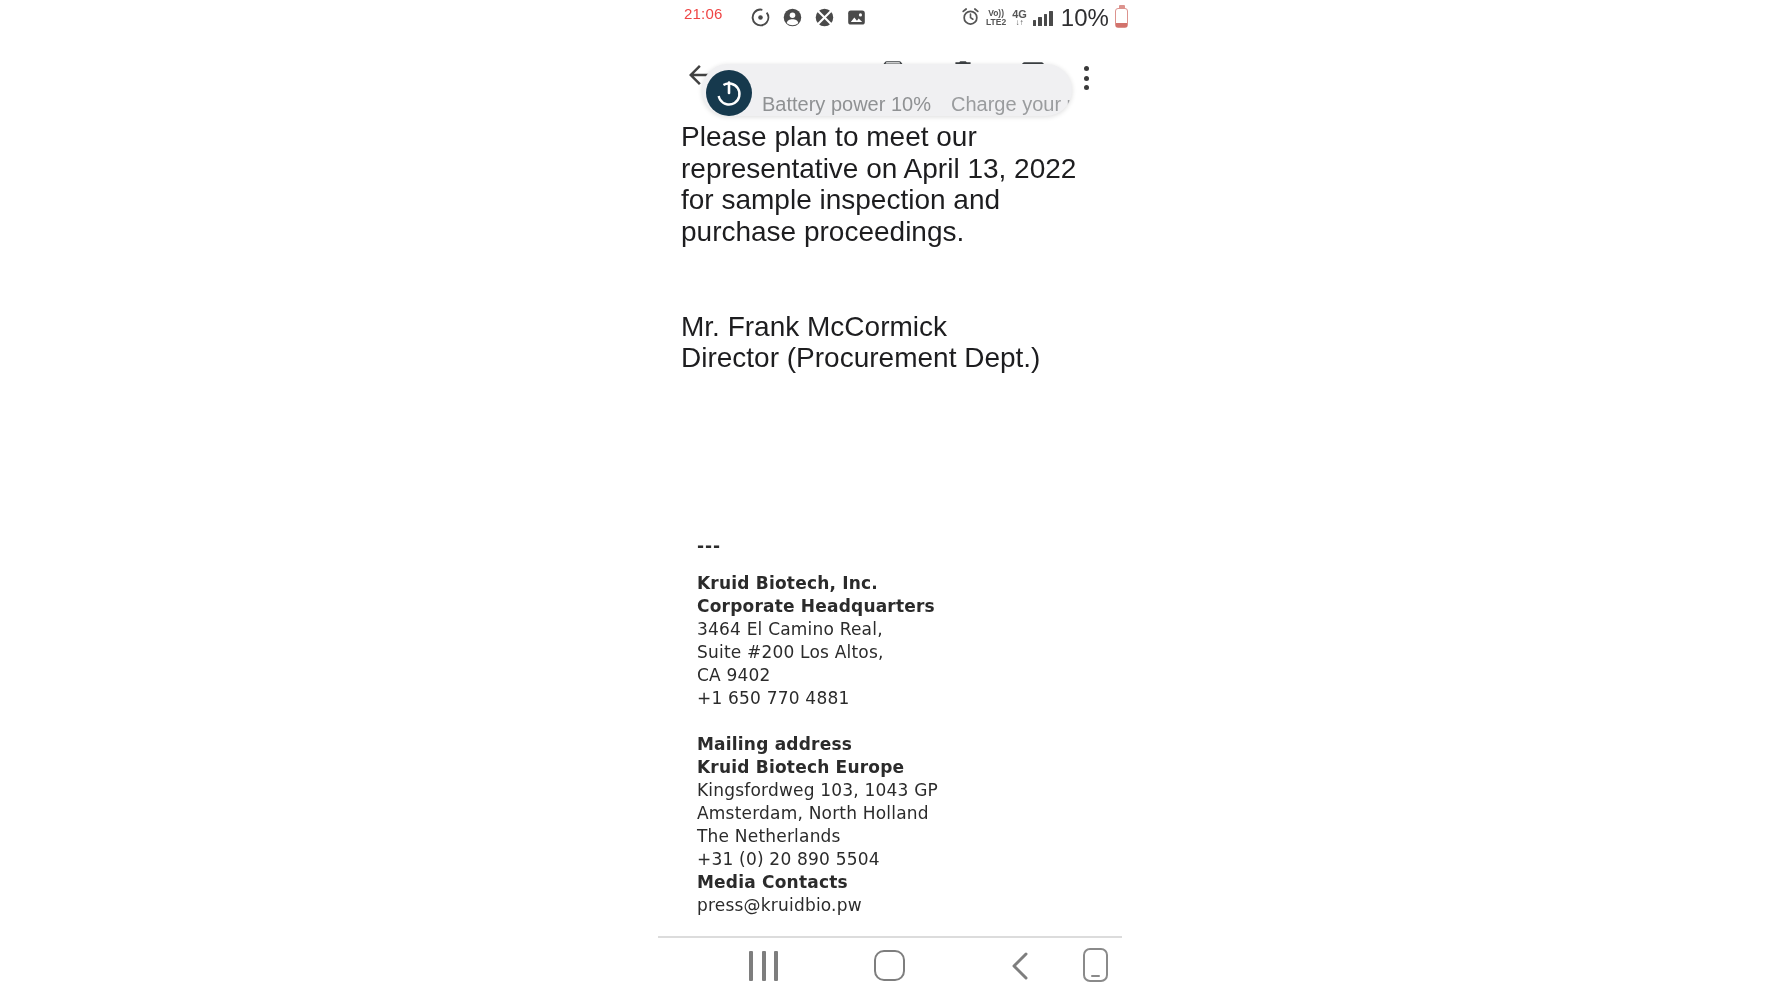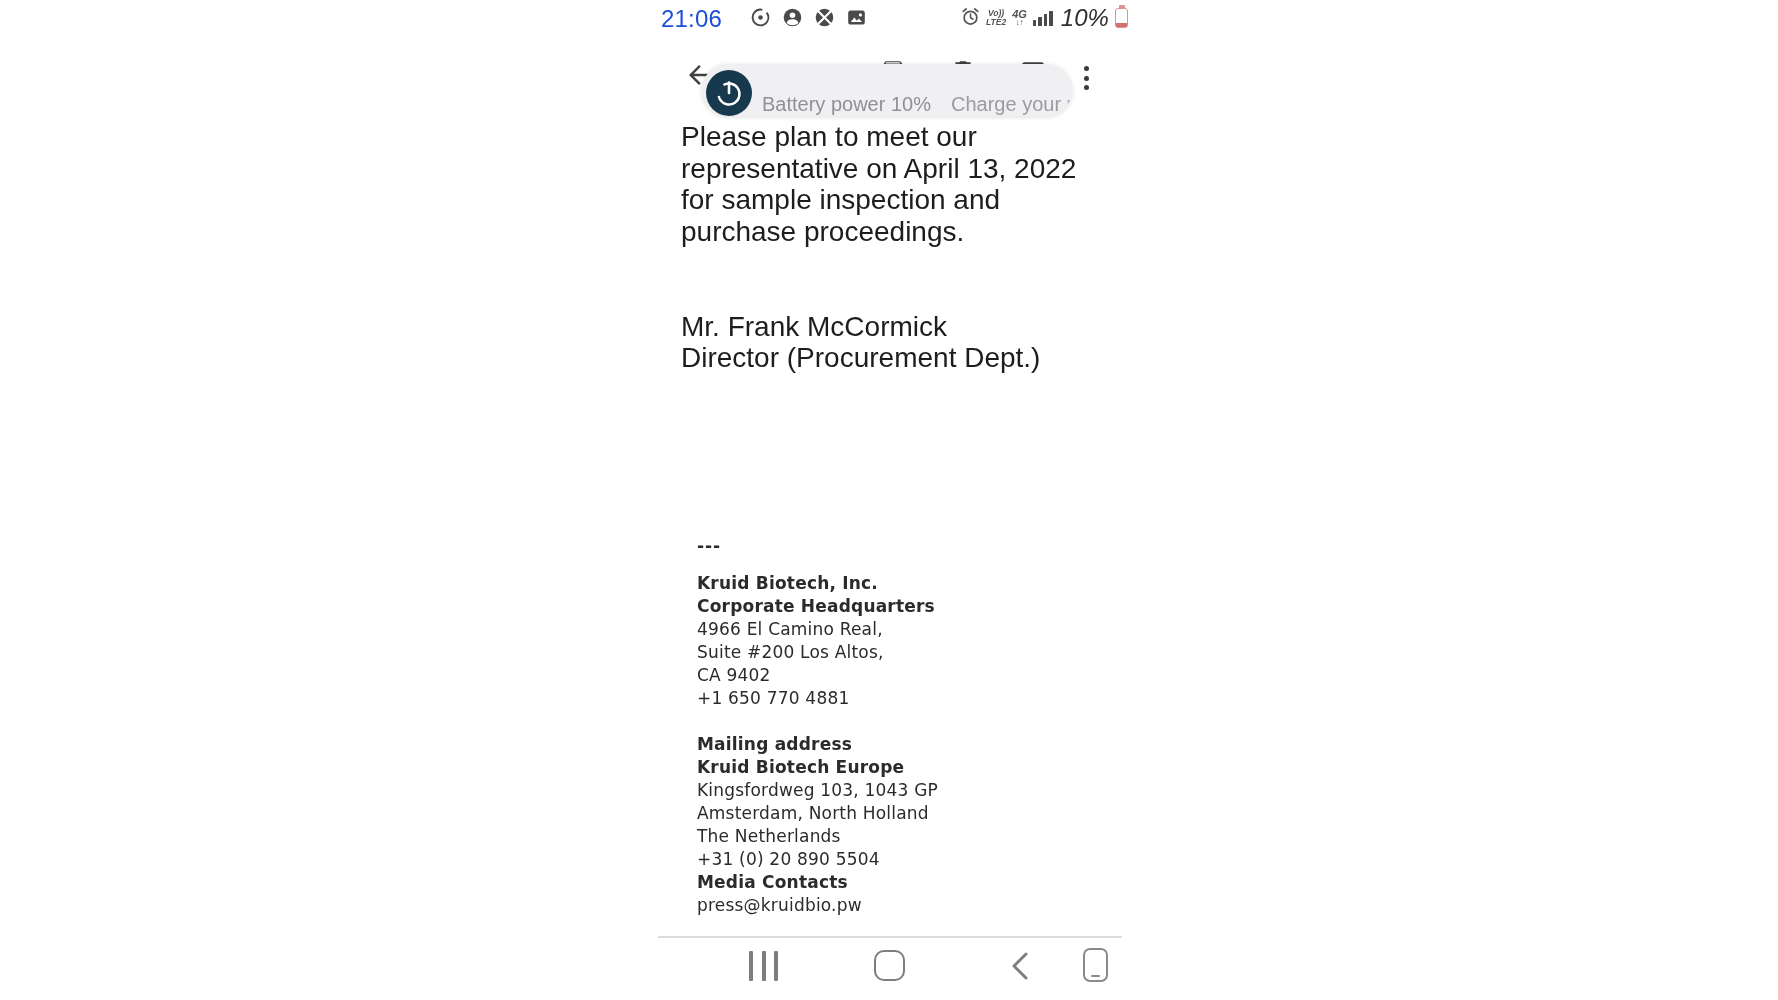--- a/index.html
+++ b/index.html
@@ -1,23 +1,23 @@
 <!DOCTYPE html>
 <html><head>
 <meta charset="utf-8">
 <style>
   html,body{margin:0;padding:0;background:#ffffff;}
   .canvas{position:relative;width:1778px;height:1000px;background:#ffffff;overflow:hidden;
           font-family:"Liberation Sans",sans-serif;}
   .abs{position:absolute;}
 
   
-  .status-time{left:661px;top:5px;font-size:24px;color:#1d4ed8;letter-spacing:.2px;}
+  .status-time{left:684px;top:5px;font-size:15px;color:#ef4444;letter-spacing:.2px;}
   .sb-left-icons{left:750px;top:7px;display:flex;gap:11px;align-items:center;}
-  .sb-right{left:961px;top:4px;display:flex;align-items:center;gap:6px;font-style:italic;}
+  .sb-right{left:961px;top:4px;display:flex;align-items:center;gap:6px;}
   .volte{display:flex;flex-direction:column;line-height:9px;font-size:8.5px;font-weight:700;color:#555;text-align:center;}
   .net4g{display:flex;flex-direction:column;line-height:10px;font-size:11px;font-weight:700;color:#555;text-align:center;justify-content:flex-end;}
   .net4g .arr{font-size:8px;font-weight:400;line-height:8px;}
   .sigbars{display:flex;align-items:flex-end;gap:2px;height:16px;}
   .sigbars i{display:block;width:3.5px;background:#4a4a4a;border-radius:.5px;}
   .batt-pct{font-size:24px;color:#2f2f31;margin-left:2px;}
   .battery{width:14px;height:26px;display:flex;flex-direction:column;align-items:center;}
   .battery .tip{width:6px;height:2.5px;background:#dc938e;border-radius:1px 1px 0 0;}
   .battery .body{width:13px;height:20px;border:1.6px solid #dc938e;border-radius:3px;display:flex;align-items:flex-end;box-sizing:border-box;}
   .battery .fill{width:100%;height:4px;background:#d2726c;}
@@ -182,21 +182,21 @@
       <div class="line">Director (Procurement Dept.)</div>
     </div>
   </div>
 
   <div class="abs signature">
     <div class="line sig-sep">---</div>
 
     <div class="sig-block">
       <div class="line sig-bold">Kruid Biotech, Inc.</div>
       <div class="line sig-bold">Corporate Headquarters</div>
-      <div class="line">4966 El Camino Real,</div>
+      <div class="line">3464 El Camino Real,</div>
       <div class="line">Suite #200 Los Altos,</div>
       <div class="line">CA 9402</div>
       <div class="line">+1 650 770 4881</div>
     </div>
 
     <div class="sig-block gap">
       <div class="line sig-bold">Mailing address</div>
       <div class="line sig-bold">Kruid Biotech Europe</div>
       <div class="line">Kingsfordweg 103, 1043 GP</div>
       <div class="line">Amsterdam, North Holland</div>

